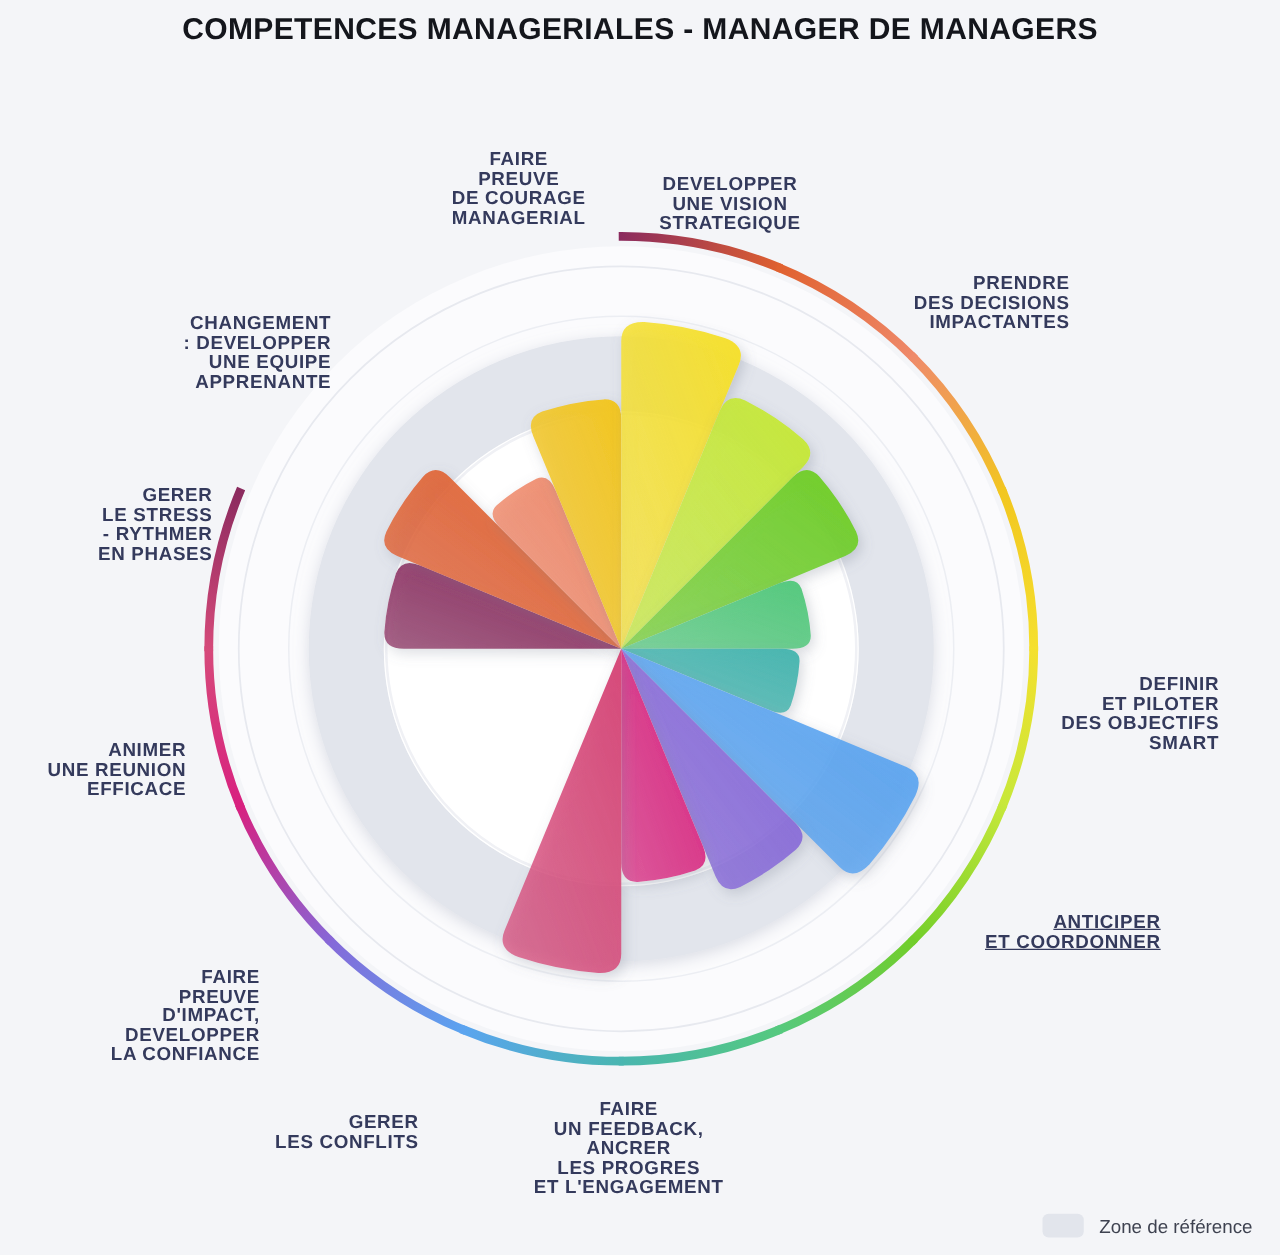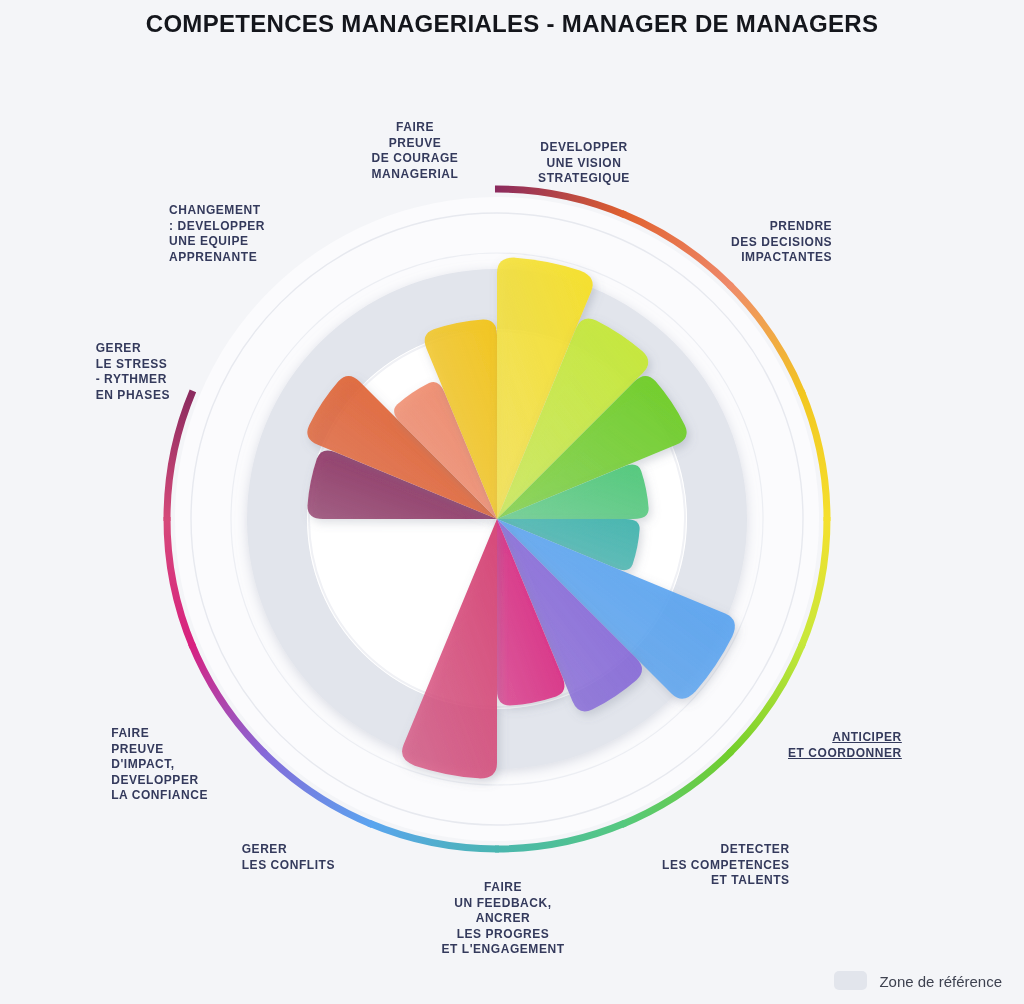--- a/index.html
+++ b/index.html
@@ -37,28 +37,28 @@
     position: absolute;
     left: 0;
     top: 0;
     width: 1024px;
     height: 1004px;
     display: block;
   }
   .axis-label {
     position: absolute;
     color: #343a5c;
-    font-size: 12px;
+    font-size: 15px;
     font-weight: bold;
     line-height: 15.6px;
     letter-spacing: 0.55px;
     white-space: pre;
     font-family: "Liberation Sans", sans-serif;
   }
-  .axis-label.al-left   { text-align: left; }
+  .axis-label.al-left   { text-align: right; margin-top: 48px; }
   .axis-label.al-right  { text-align: right;  }
   .axis-label.al-center { text-align: center; }
   #legend {
     position: absolute;
     right: 22px;
     bottom: 14px;
     display: flex;
     align-items: flex-end;
     gap: 12px;
   }
@@ -257,37 +257,41 @@
         <path d="M 192.90 647.15 A 330 330 0 0 1 167.01 516.98" fill="none" stroke="url(#ring11)" stroke-width="7" stroke-linecap="butt"></path>
         <path d="M 167.01 521.02 A 330 330 0 0 1 192.90 390.85" fill="none" stroke="url(#ring12)" stroke-width="7" stroke-linecap="butt"></path>
       </g>
     </svg>
 <div class="axis-label al-center" style="top: 140px; left: 424px; width: 320px;">DEVELOPPER
 UNE VISION
 STRATEGIQUE</div>
     <div class="axis-label al-right" style="top: 219px; left: 731px;">PRENDRE
 DES DECISIONS
 IMPACTANTES</div>
+    <div class="axis-label al-right" style="top: 540px; left: 849px;">DEFINIR
+ET PILOTER
+DES OBJECTIFS
+SMART</div>
     <div class="axis-label al-right" style="top: 730px; left: 788px; text-decoration: underline;">ANTICIPER
 ET COORDONNER</div>
-    <div class="axis-label al-right" style="top: 842px; left: 662px;">DETECTER
-LES COMPETENCES
-ET TALENTS</div>
     <div class="axis-label al-center" style="top: 880px; left: 343px; width: 320px;">FAIRE
 UN FEEDBACK,
 ANCRER
 LES PROGRES
 ET L'ENGAGEMENT</div>
     <div class="axis-label al-left" style="top: 842px; right: 689px;">GERER
 LES CONFLITS</div>
     <div class="axis-label al-left" style="top: 726px; right: 816px;">FAIRE
 PREUVE
 D'IMPACT,
 DEVELOPPER
 LA CONFIANCE</div>
+    <div class="axis-label al-left" style="top: 545px; right: 875px;">ANIMER
+UNE REUNION
+EFFICACE</div>
     <div class="axis-label al-left" style="top: 341px; right: 854px;">GERER
 LE STRESS
 - RYTHMER
 EN PHASES</div>
     <div class="axis-label al-left" style="top: 203px; right: 759px;">CHANGEMENT
 : DEVELOPPER
 UNE EQUIPE
 APPRENANTE</div>
     <div class="axis-label al-center" style="top: 120px; left: 255px; width: 320px;">FAIRE
 PREUVE

